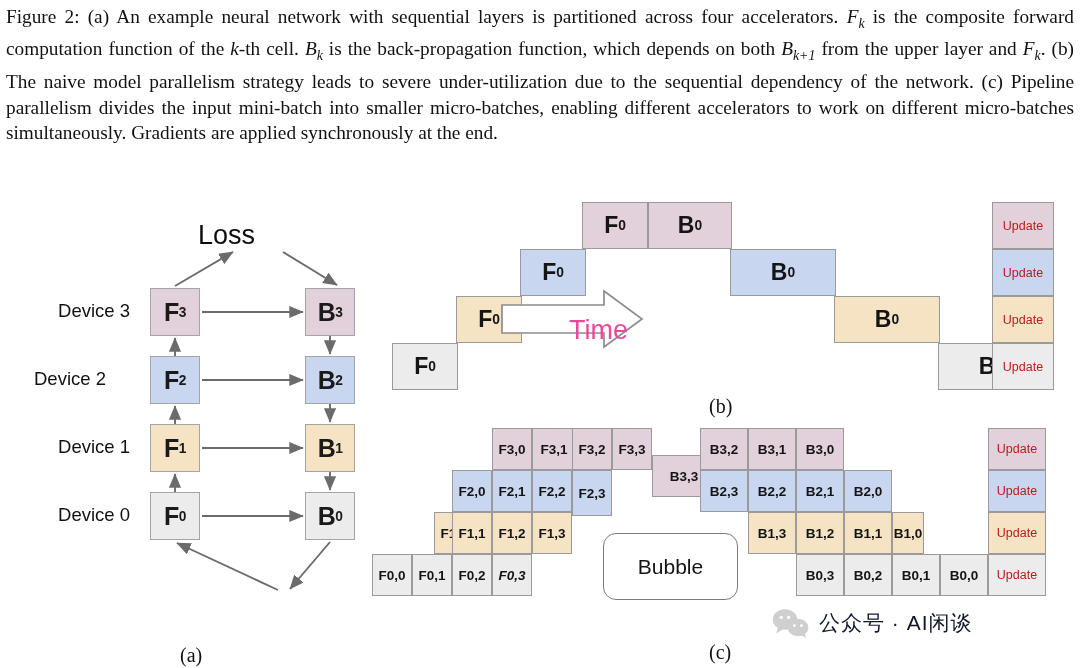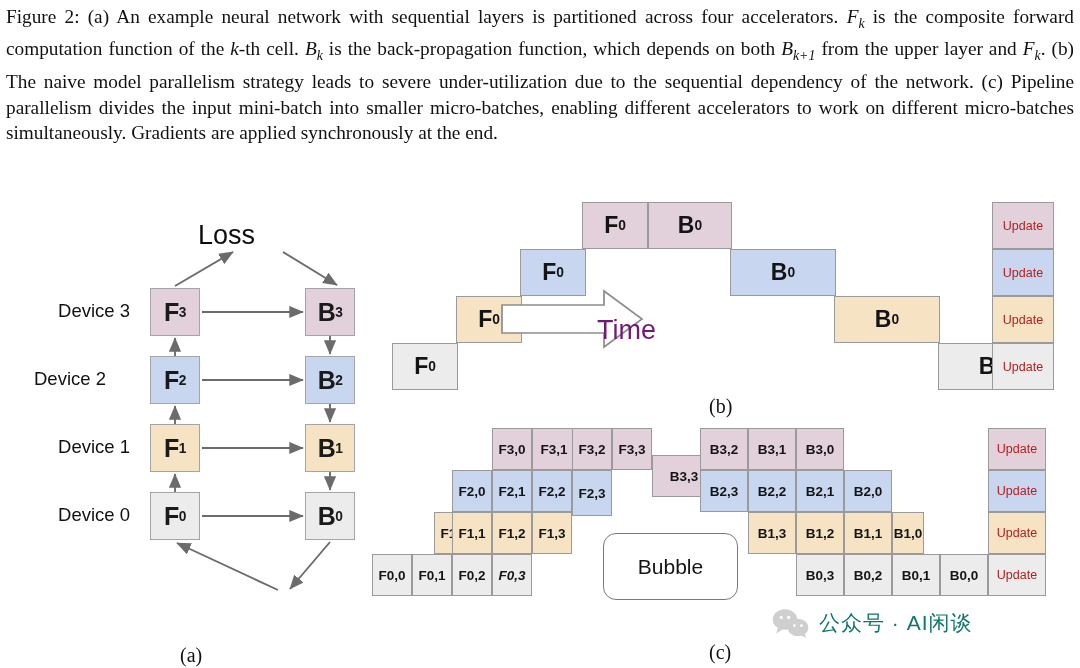--- a/index.html
+++ b/index.html
@@ -99,23 +99,23 @@
   .cell.big  { font-size: 23px; font-weight: 700; }
   .cell.micro{ font-size: 13.5px; font-weight: 700; }
   .cell.upd  { font-size: 12.5px; font-weight: 400; color: #b91c1c; }
 
   
   #panel-b { left: 382px; top: 190px; width: 698px; height: 230px; }
 
   #time-arrow { position: absolute; left: 500px; top: 289px; }
   #time-label {
     position: absolute;
-    left: 597px; top: 315px;
+    left: 569px; top: 315px;
     font-size: 27px;
-    color: #701a75;
+    color: #ec4899;
   }
 
   
   #panel-c { left: 382px; top: 425px; width: 698px; height: 243px; }
 
   #bubble {
     position: absolute;
     left: 603px; top: 533px;
     width: 133px; height: 65px;
     border: 1.4px solid #7b7b7b;
@@ -128,21 +128,21 @@
     color: #141414;
   }
 
   
   #watermark {
     position: absolute;
     left: 772px; top: 608px;
     display: flex;
     align-items: center;
     gap: 9px;
-    color: #0f766e;
+    color: #0f172a;
     font-size: 21px;
     letter-spacing: 1px;
     white-space: nowrap;
   }
   #watermark .wc { display: block; }
 </style>
 </head>
 <body>
 
 <div id="caption">

